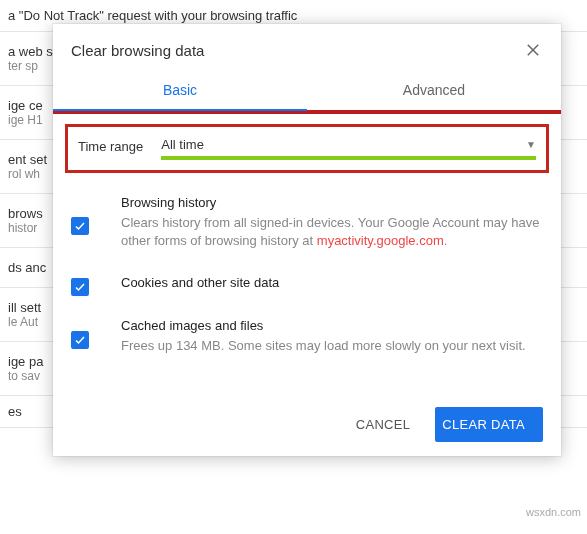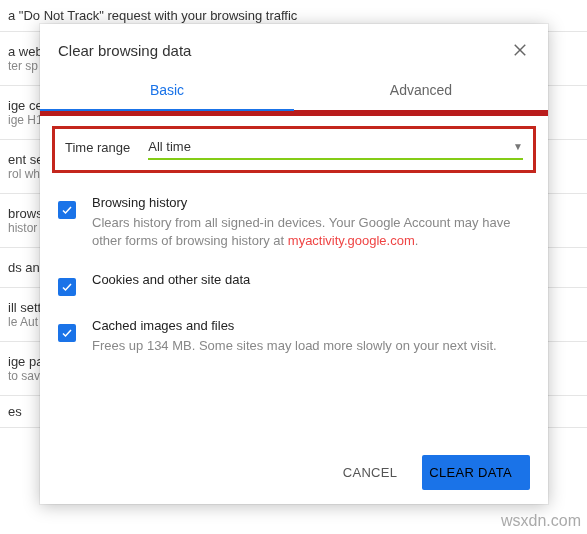--- a/index.html
+++ b/index.html
@@ -28,23 +28,23 @@
   .bg-row .title { color: #333; }
   .bg-row .sub { color: #888; font-size: 12px; }
   .overlay {
     position: absolute;
     top: 0; left: 0; right: 0; bottom: 0;
     background: rgba(255,255,255,0.0);
   }
   .dialog {
     position: absolute;
     top: 24px;
-    left: 40px;
+    left: 53px;
     width: 508px;
-    height: 480px;
+    height: 432px;
     background: #fff;
     box-shadow: 0 2px 16px rgba(0,0,0,0.25), 0 0 0 1px rgba(0,0,0,0.05);
     display: flex;
     flex-direction: column;
   }
   .dialog-header {
     display: flex;
     align-items: center;
     padding: 16px 18px 0 18px;
   }
@@ -55,21 +55,21 @@
   }
   .close {
     width: 20px; height: 20px;
     color: #666;
     cursor: pointer;
     display: flex; align-items: center; justify-content: center;
   }
   .tabs {
     display: flex;
     margin-top: 10px;
-    border-bottom: 6px solid #b91c1c;
+    border-bottom: 4px solid #b91c1c;
   }
   .tab {
     flex: 1;
     text-align: center;
     padding: 12px 0;
     font-size: 14px;
     color: #666;
     cursor: pointer;
     position: relative;
   }
@@ -96,36 +96,37 @@
   }
   .timerange-label {
     font-size: 13px;
     color: #333;
   }
   .timerange-select {
     flex: 1;
     display: flex;
     align-items: center;
     justify-content: space-between;
-    border-bottom: 2px solid #84cc16;
+    border-bottom: 4px solid #84cc16;
     padding: 4px 0;
     cursor: pointer;
     color: #333;
   }
   .timerange-select .chev {
     color: #777;
     font-size: 10px;
   }
   .checks {
     padding: 4px 18px 0 18px;
   }
   .check-row {
     display: flex;
-    gap: 16px;
+    gap: 32px;
     padding: 10px 0 12px 0;
+    align-items: center;
   }
   .checkbox {
     width: 18px; height: 18px;
     border: 2px solid #1a73e8;
     background: #1a73e8;
     border-radius: 2px;
     flex-shrink: 0;
     display: flex;
     align-items: center;
     justify-content: center;
@@ -161,27 +162,27 @@
     border-radius: 2px;
     cursor: pointer;
     font-weight: 500;
   }
   .btn-flat {
     color: #555;
     background: transparent;
   }
   .btn-primary {
     background: #1a73e8;
-    color: #000000;
+    color: #ffffff;
     padding-left: 7px;
   }
   .watermark {
     position: absolute;
-    bottom: 4px; right: 6px;
-    font-size: 16px;
+    bottom: 16px; right: 6px;
+    font-size: 11px;
     color: #aaa;
   }
 </style>
 </head>
 <body>
 
 <div class="bg">
   <div class="bg-row"><span class="title">a "Do Not Track" request with your browsing traffic</span></div>
   <div class="bg-row tall">
       <div class="title">a web s</div>

